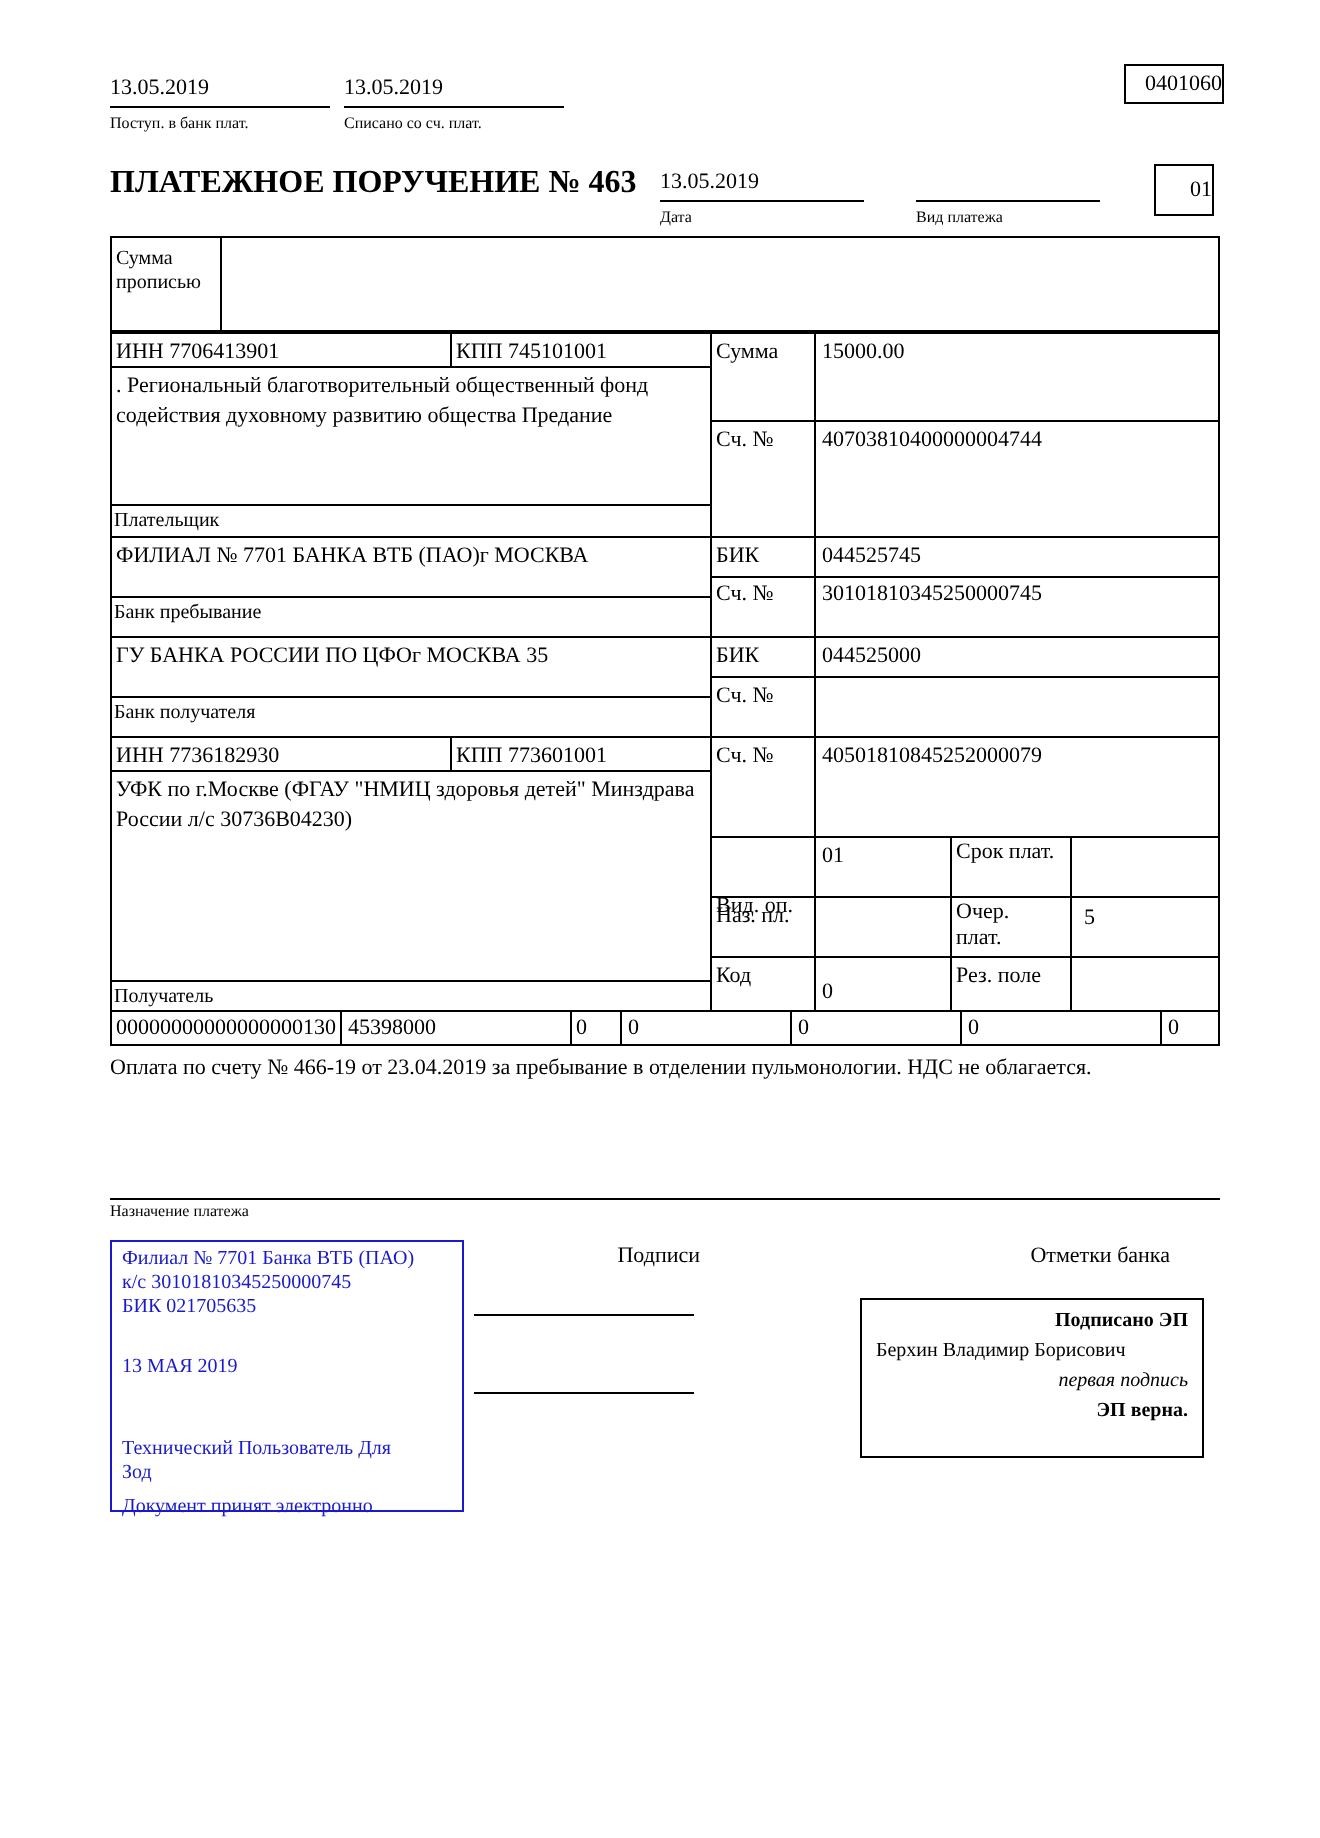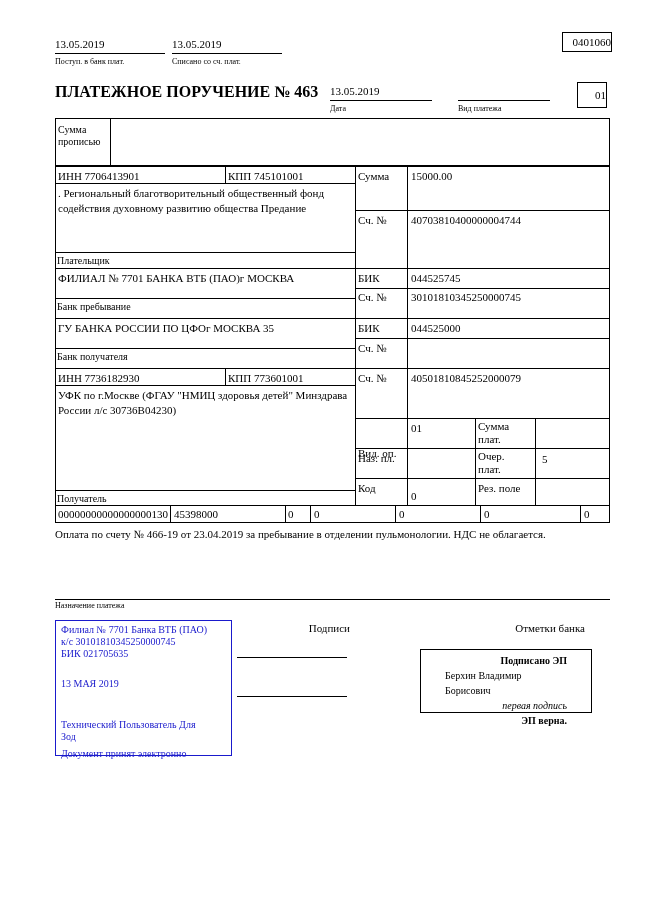--- a/index.html
+++ b/index.html
@@ -93,21 +93,21 @@
 
   <div class="abs s11" style="left:58px;top:371px">ИНН 7736182930</div>
   <div class="abs s11" style="left:228px;top:371px">КПП 773601001</div>
   <div class="abs s11" style="left:358px;top:371px">Сч. №</div>
   <div class="abs s11" style="left:411px;top:371px">40501810845252000079</div>
   <div class="abs s11" style="left:58px;top:388px;width:294px">УФК по г.Москве (ФГАУ "НМИЦ здоровья детей" Минздрава России л/с 30736B04230)</div>
   <div class="abs s10" style="left:57px;top:492px">Получатель</div>
 
   <div class="abs s11" style="left:358px;top:446px">Вид. оп.</div>
   <div class="abs s11" style="left:411px;top:421px">01</div>
-  <div class="abs s11 lh13" style="left:478px;top:420px;width:52px">Сумма плат.</div>
+  <div class="abs s11 lh13" style="left:478px;top:420px;width:52px">Срок плат.</div>
   <div class="abs s11" style="left:540px;top:421px"></div>
   <div class="abs s11" style="left:358px;top:451px">Наз. пл.</div>
   <div class="abs s11 lh13" style="left:478px;top:450px;width:52px">Очер. плат.</div>
   <div class="abs s11" style="left:542px;top:452px">5</div>
   <div class="abs s11" style="left:358px;top:481px">Код</div>
   <div class="abs s11" style="left:411px;top:489px">0</div>
   <div class="abs s11" style="left:478px;top:481px">Рез. поле</div>
 
   <div class="abs box" style="left:55px;top:505px;width:555px;height:18px"></div>
   <div class="vl" style="left:170px;top:505px;height:18px"></div>
@@ -136,20 +136,20 @@
     <div style="margin-top:29px">Технический Пользователь Для</div>
     <div>Зод</div>
     <div style="margin-top:5px">Документ принят электронно</div>
   </div>
 
   <div class="abs s11 ctr" style="left:240px;top:621px;width:110px">Подписи</div>
   <div class="hl" style="left:237px;top:657px;width:110px"></div>
   <div class="hl" style="left:237px;top:696px;width:110px"></div>
 
   <div class="abs s11 ctr" style="left:405px;top:621px;width:180px">Отметки банка</div>
-  <div class="abs box" style="left:420px;top:649px;width:172px;height:64px;padding:3px 24px;font-size:10px;line-height:15px">
+  <div class="abs box" style="left:430px;top:649px;width:172px;height:80px;padding:3px 7px;font-size:10px;line-height:15px">
     <div class="b ctr">Подписано ЭП</div>
     <div>Берхин Владимир Борисович</div>
     <div class="i ctr">первая подпись</div>
     <div class="b ctr">ЭП верна.</div>
   </div>
 
 </div>
 
 </body></html>

